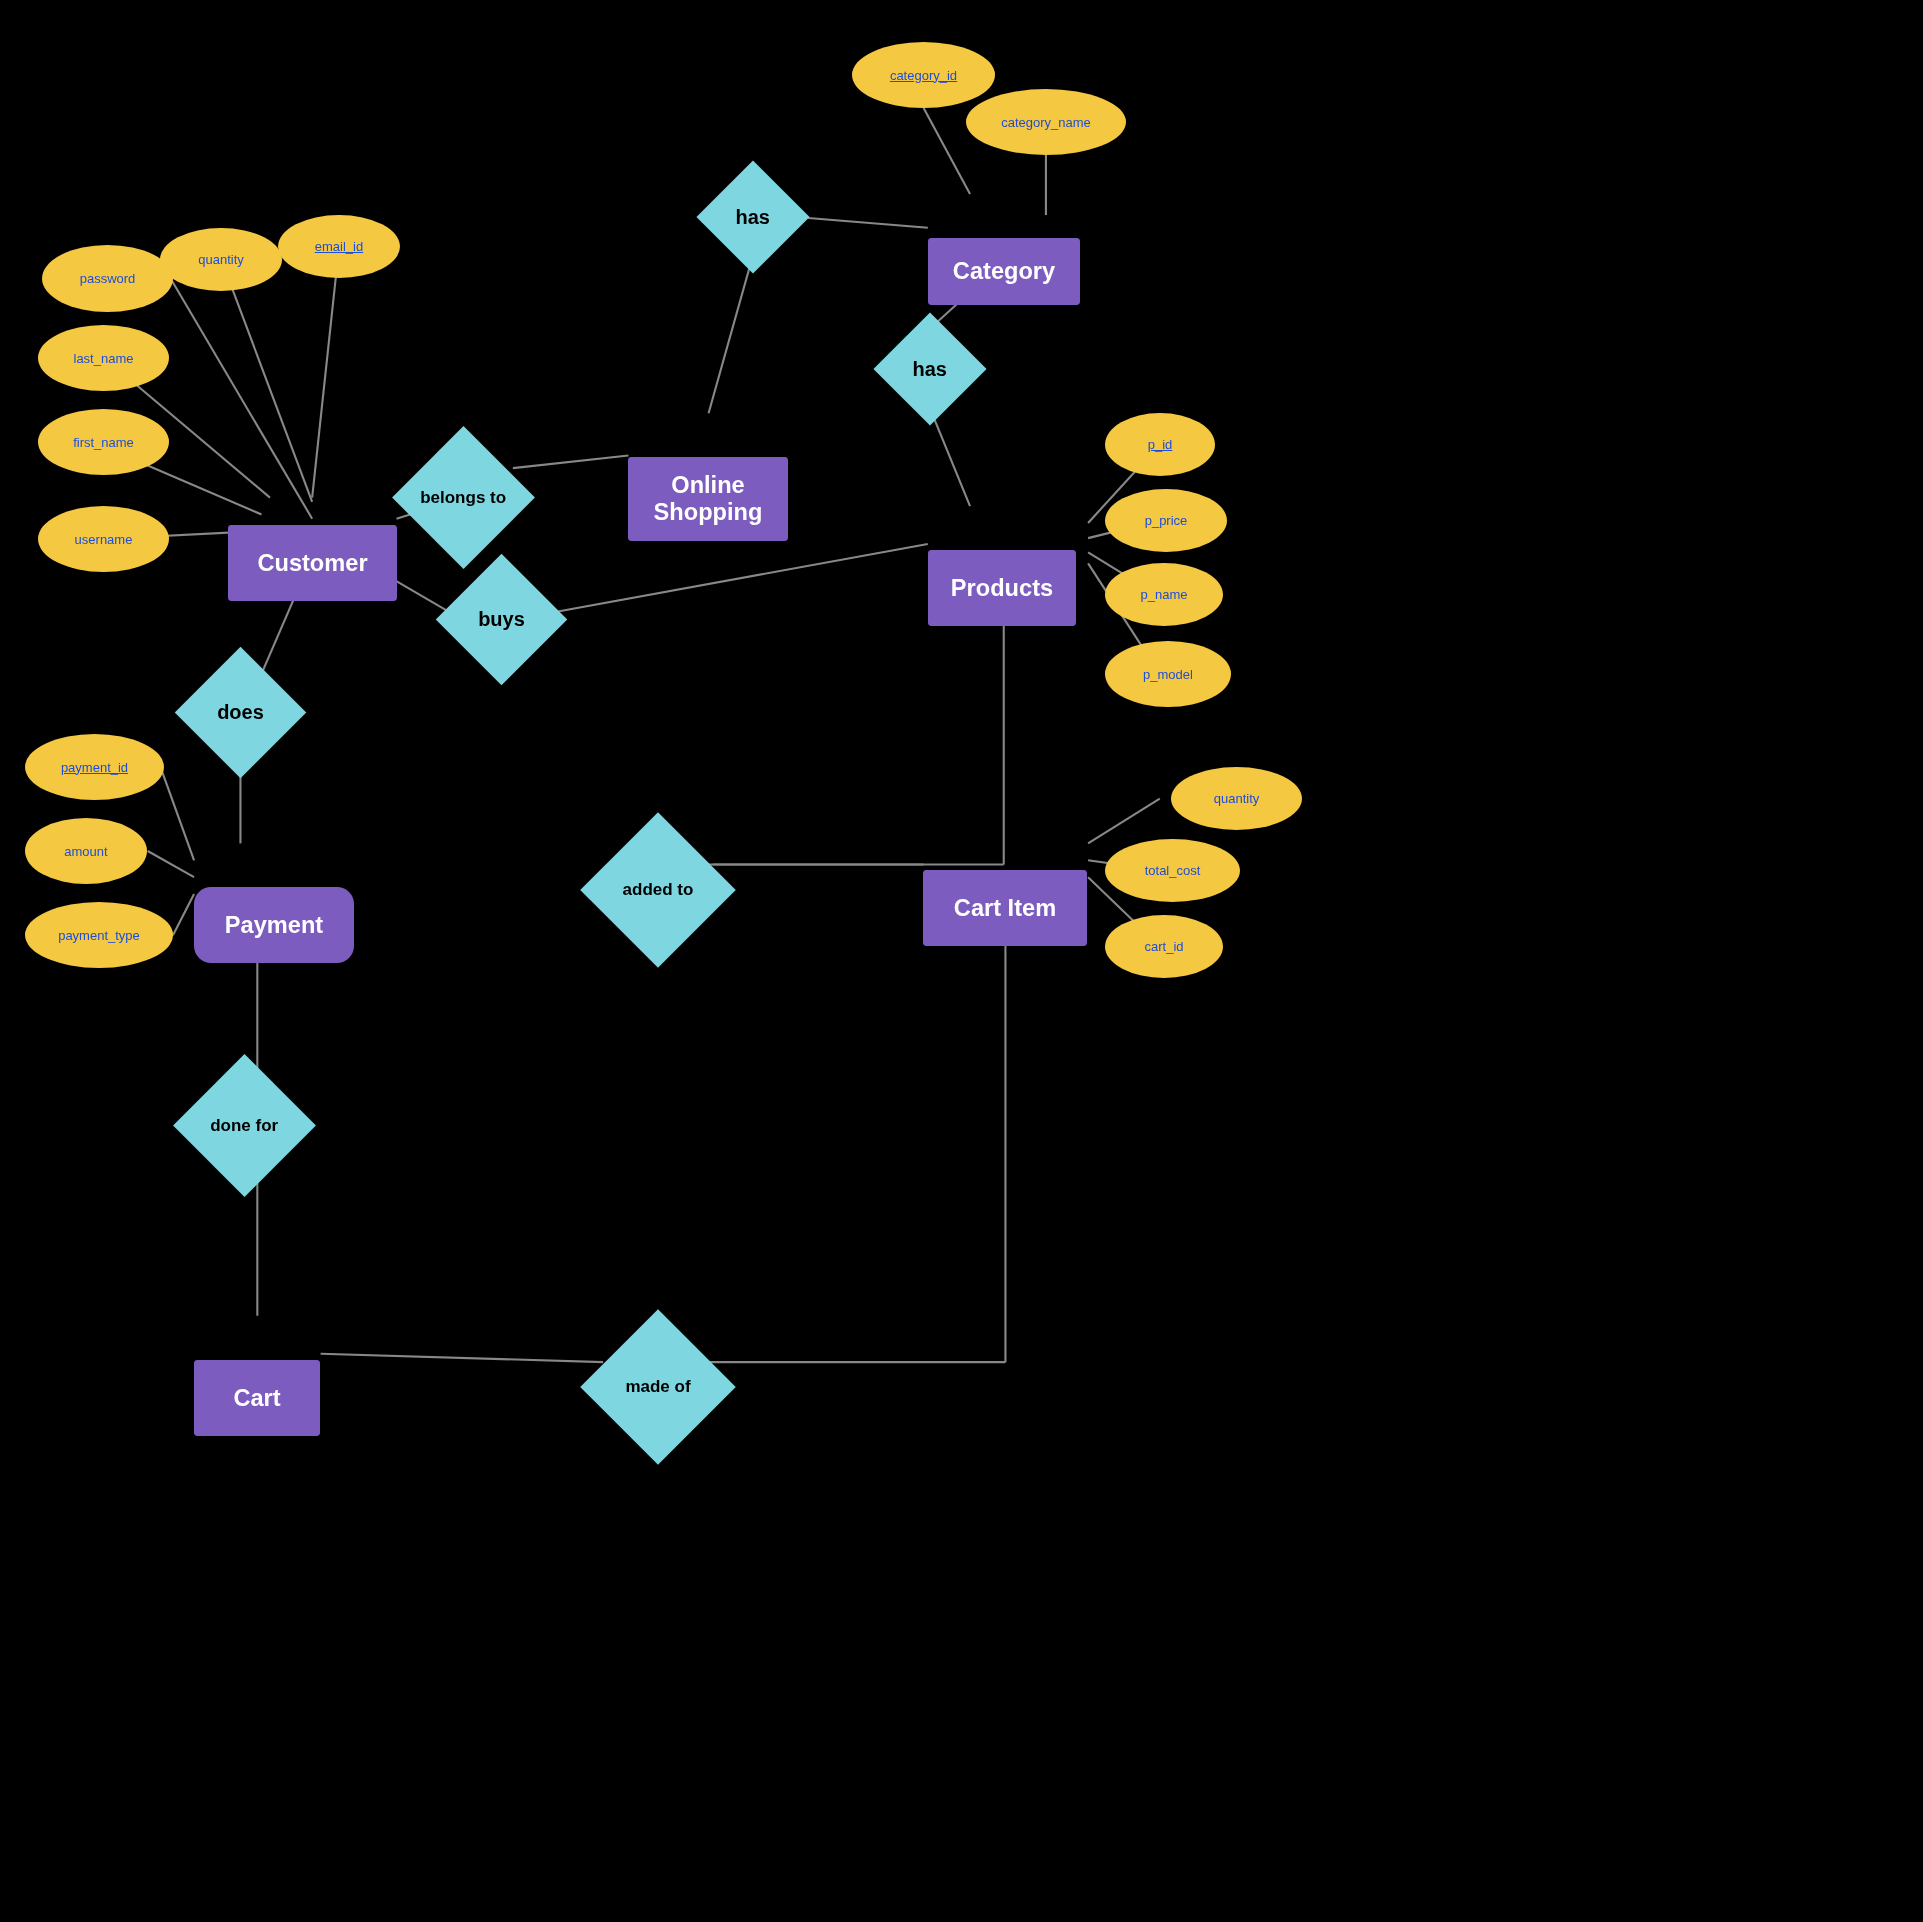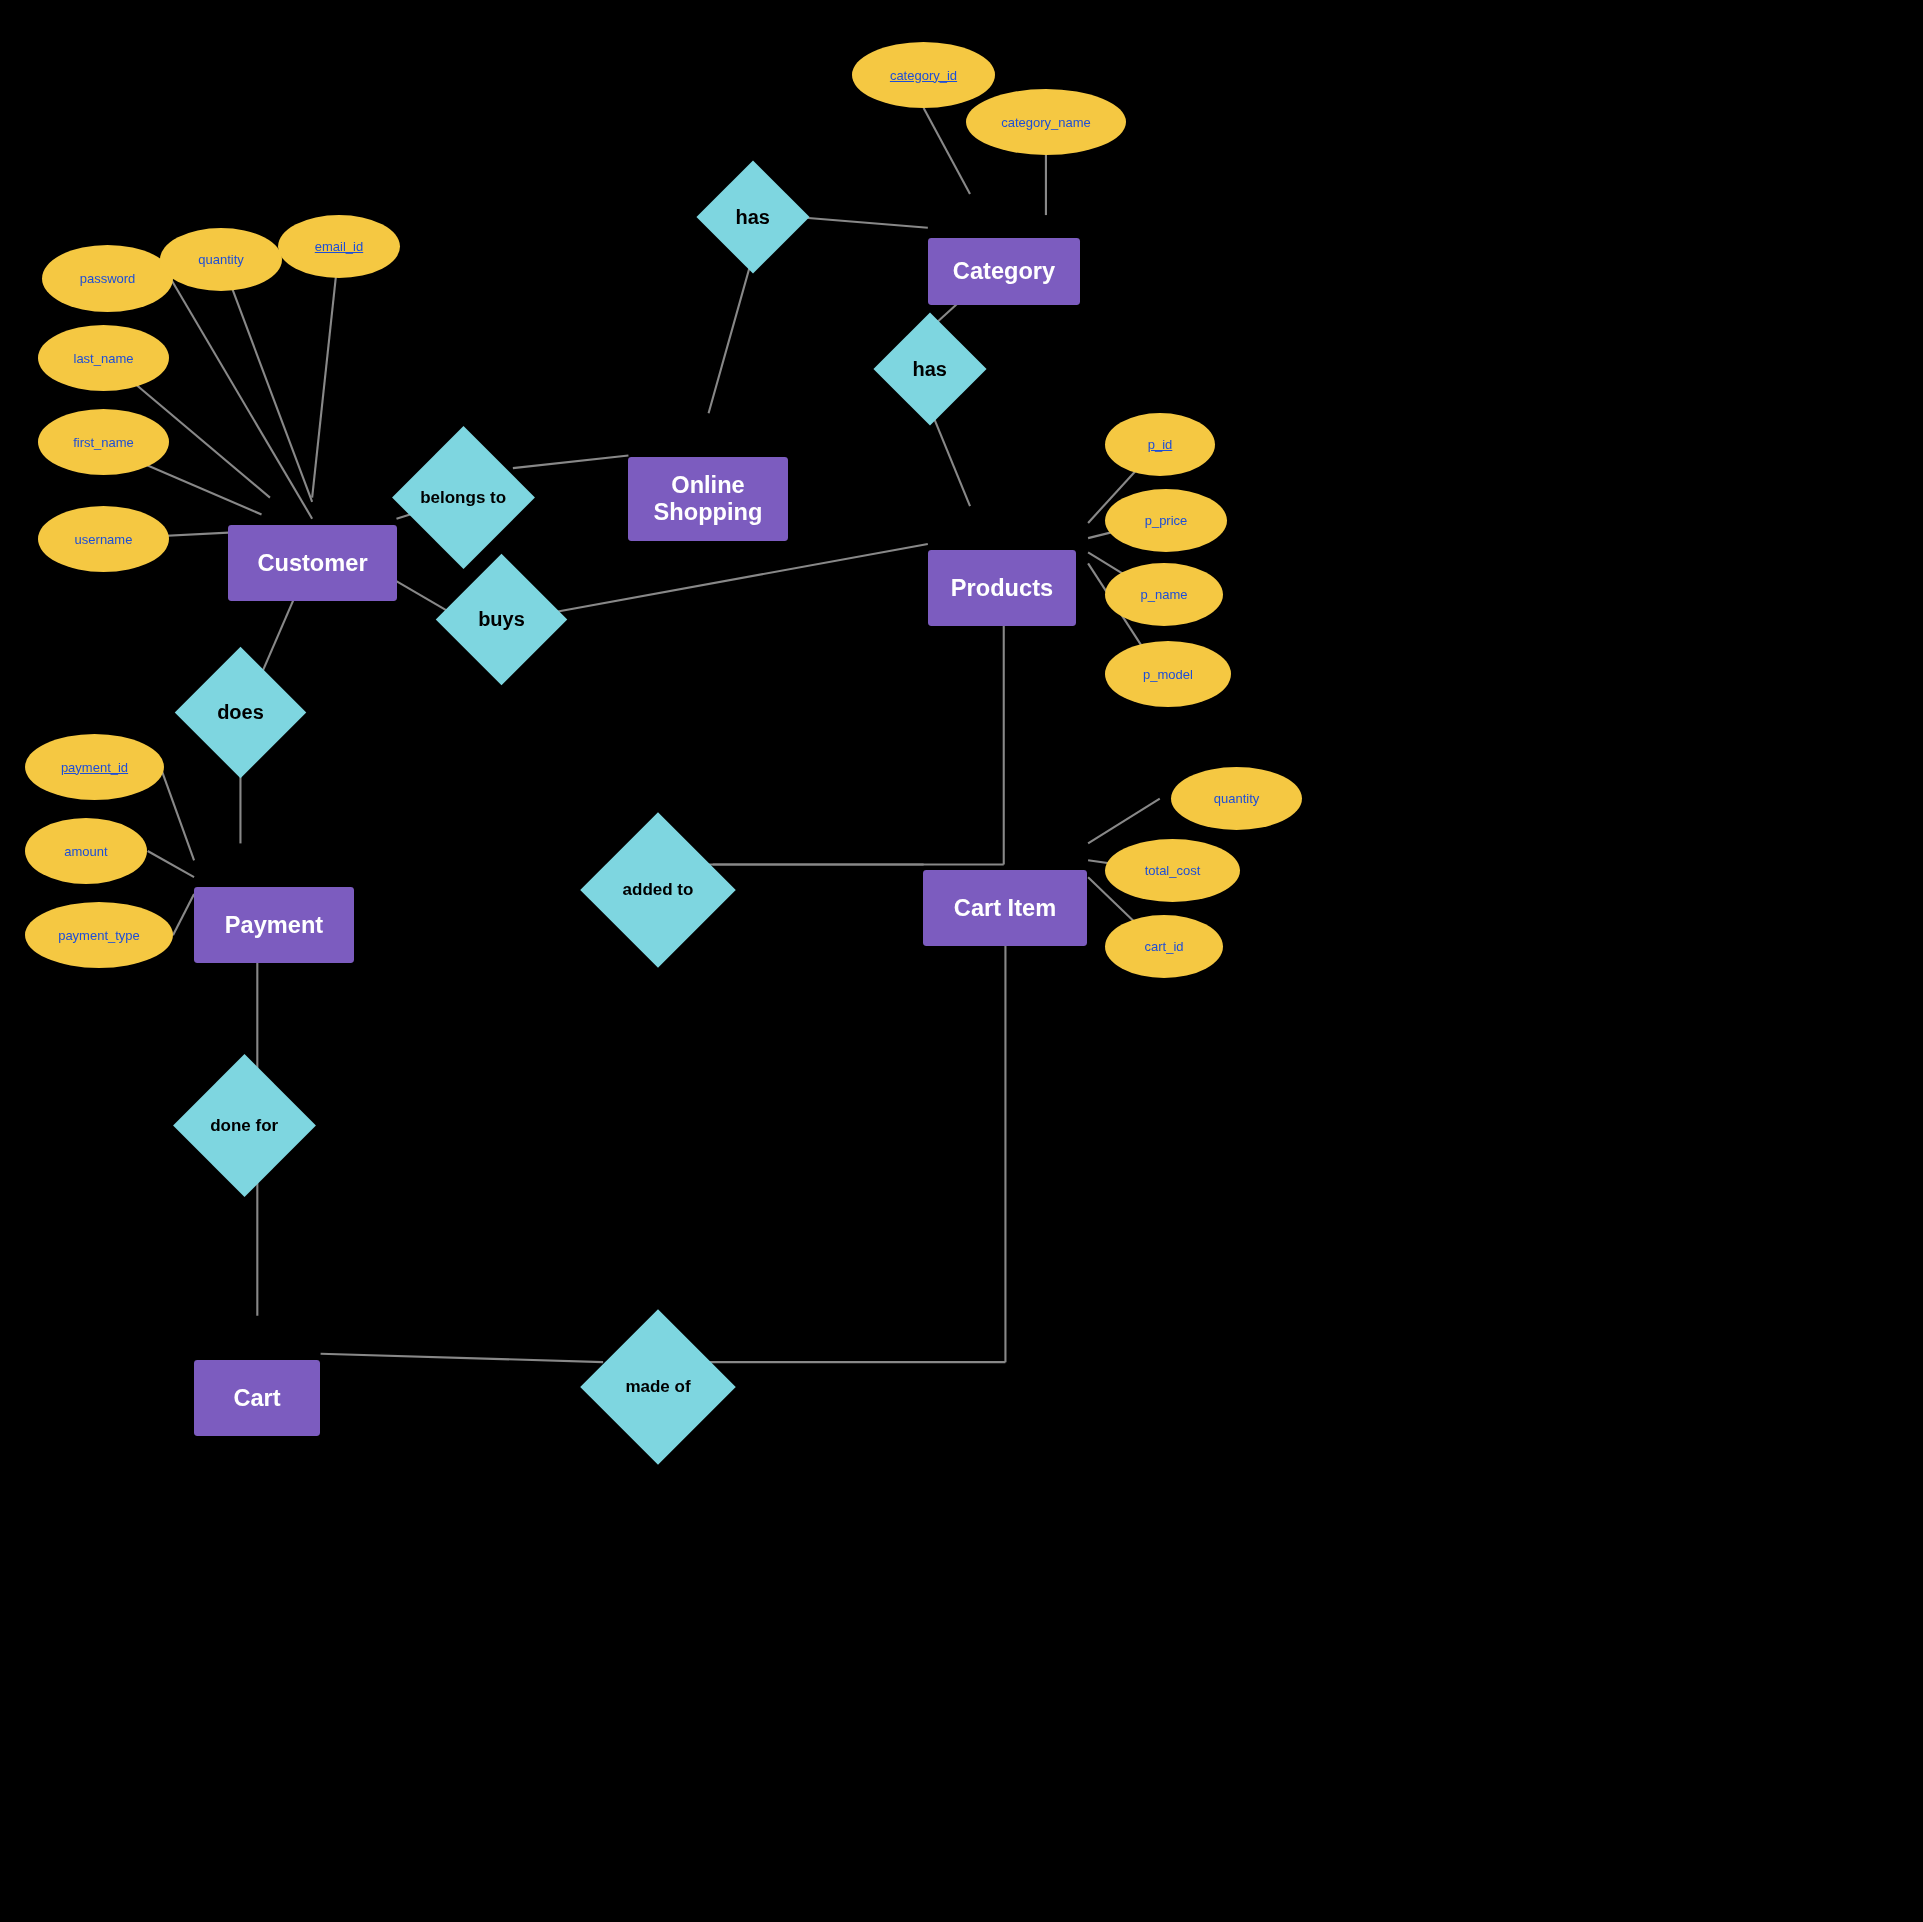--- a/index.html
+++ b/index.html
@@ -154,21 +154,21 @@
   </div>
 
   <div class="entity" style="left:928px; top:506px; width:148px; height:76px;">
     <span>Products</span>
   </div>
 
   <div class="entity" style="left:923px; top:826px; width:164px; height:76px;">
     <span>Cart Item</span>
   </div>
 
-  <div class="entity" style="left:194px; top:843px; width:160px; height:76px;">
+  <div class="entity" style="left:194px; top:843px; width:160px; height:76px;border-radius:17px;">
     <span>Payment</span>
   </div>
 
   <div class="entity" style="left:194px; top:1316px; width:126px; height:76px;">
     <span>Cart</span>
   </div>
 
   <div class="attribute" style="left:42px; top:245px; width:131px; height:67px;">
     <span>password</span>
   </div>

